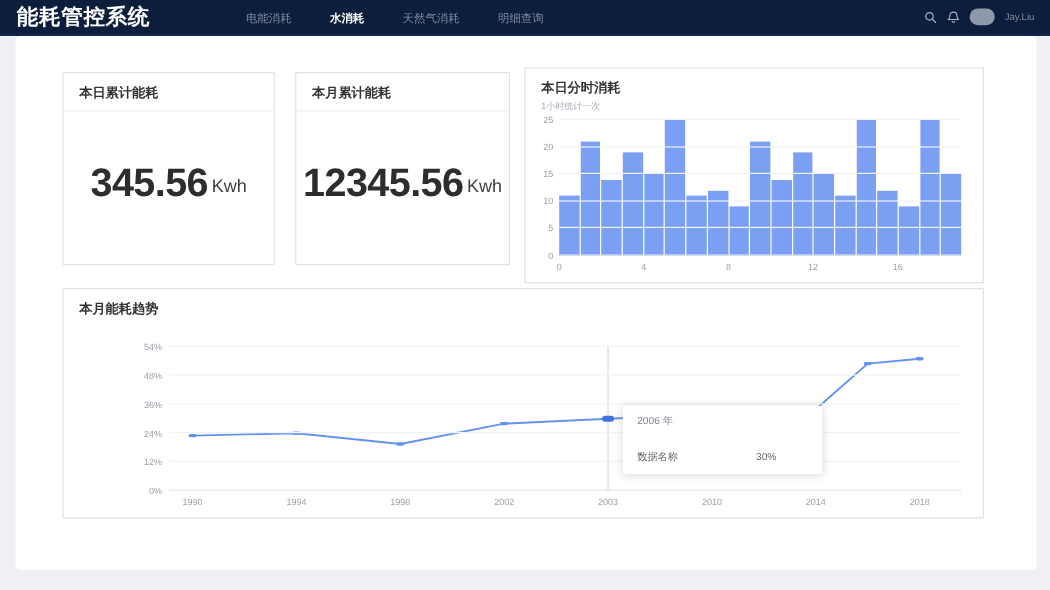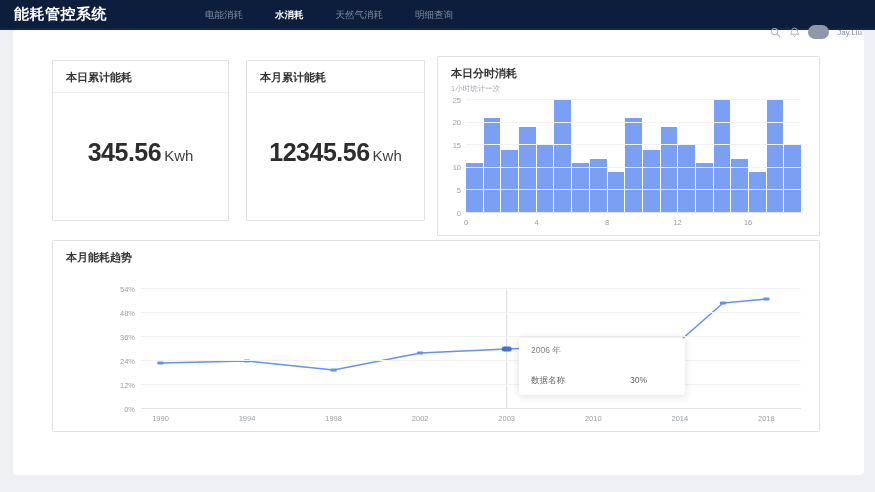--- a/index.html
+++ b/index.html
@@ -9,46 +9,46 @@
     font-family:"Liberation Sans","DejaVu Sans",sans-serif;
     -webkit-font-smoothing:antialiased;
   }
   
   .header{
     position:absolute;left:0;top:0;width:875px;height:28px;
     background:#0d1e3c;border-bottom:2px solid #13264a;
     display:flex;align-items:center;z-index:5;
   }
   .brand{position:absolute;left:14px;top:0;height:28px;display:flex;align-items:center;
-    color:#ffffff;font-size:15px;font-weight:bold;letter-spacing:.5px;}
+    color:#ffffff;font-size:18px;font-weight:bold;letter-spacing:.5px;}
   .nav{position:absolute;left:205px;top:0;height:31px;display:flex;align-items:center;gap:32px;}
   .nav a{font-size:9.5px;color:#7e8aa0;text-decoration:none;cursor:pointer;white-space:nowrap;}
   .nav a.active{color:#ffffff;font-weight:bold;}
-  .header-right{position:absolute;right:13px;top:18px;height:28px;display:flex;align-items:center;gap:8px;}
+  .header-right{position:absolute;right:13px;top:0;height:28px;display:flex;align-items:center;gap:8px;}
   .hicon{width:11px;height:11px;display:block;}
   .avatar{width:21px;height:14px;border-radius:7px;background:#8d99aa;}
   .username{font-size:8px;color:#7f8b9e;}
   
   .panel{
     position:absolute;left:13px;top:30px;width:851px;height:445px;
     background:#ffffff;border-radius:4px;
   }
   .card{
     position:absolute;background:#fff;border:1px solid #dfe2e6;border-radius:1px;box-sizing:border-box;
   }
   .card-today{left:39px;top:30px;width:177px;height:161px;}
   .card-month{left:233px;top:30px;width:179px;height:161px;}
   .card-hourly{left:424px;top:26px;width:383px;height:180px;}
   .card-trend{left:39px;top:210px;width:768px;height:192px;}
   .card-head{padding:9px 13px 7px;border-bottom:1px solid #eef0f2;}
   .card-head.no-line{border-bottom:none;padding-bottom:0;}
   .card-title{font-size:11px;font-weight:bold;color:#333;}
   .card-sub{font-size:7.5px;color:#a6abb3;margin-top:3px;}
   .kpi{height:118px;display:flex;align-items:center;justify-content:center;}
-  .kpi .num{font-size:25px;font-weight:bold;color:#2d2d2d;letter-spacing:-0.5px;}
+  .kpi .num{font-size:33px;font-weight:bold;color:#2d2d2d;letter-spacing:-0.5px;}
   .kpi .unit{font-size:15px;color:#3f3f3f;margin-left:3px;position:relative;top:3px;}
   
   .bar-area{position:absolute;left:28px;top:43px;width:335px;height:113px;}
   .hgrid{position:absolute;left:0;right:0;height:1px;background:#f1f2f4;}
   .hgrid.axis{background:#e3e4e8;}
   .ylab{position:absolute;left:-30px;width:25px;text-align:right;font-size:7.5px;color:#9aa0a6;transform:translateY(50%);line-height:1;}
   .bars{position:absolute;left:0;bottom:0;width:100%;height:100%;display:flex;align-items:flex-end;gap:1px;}
   .bar{flex:1 1 0;}
   .xlab{position:absolute;top:118px;transform:translateX(-50%);font-size:7.5px;color:#9aa0a6;}
   

